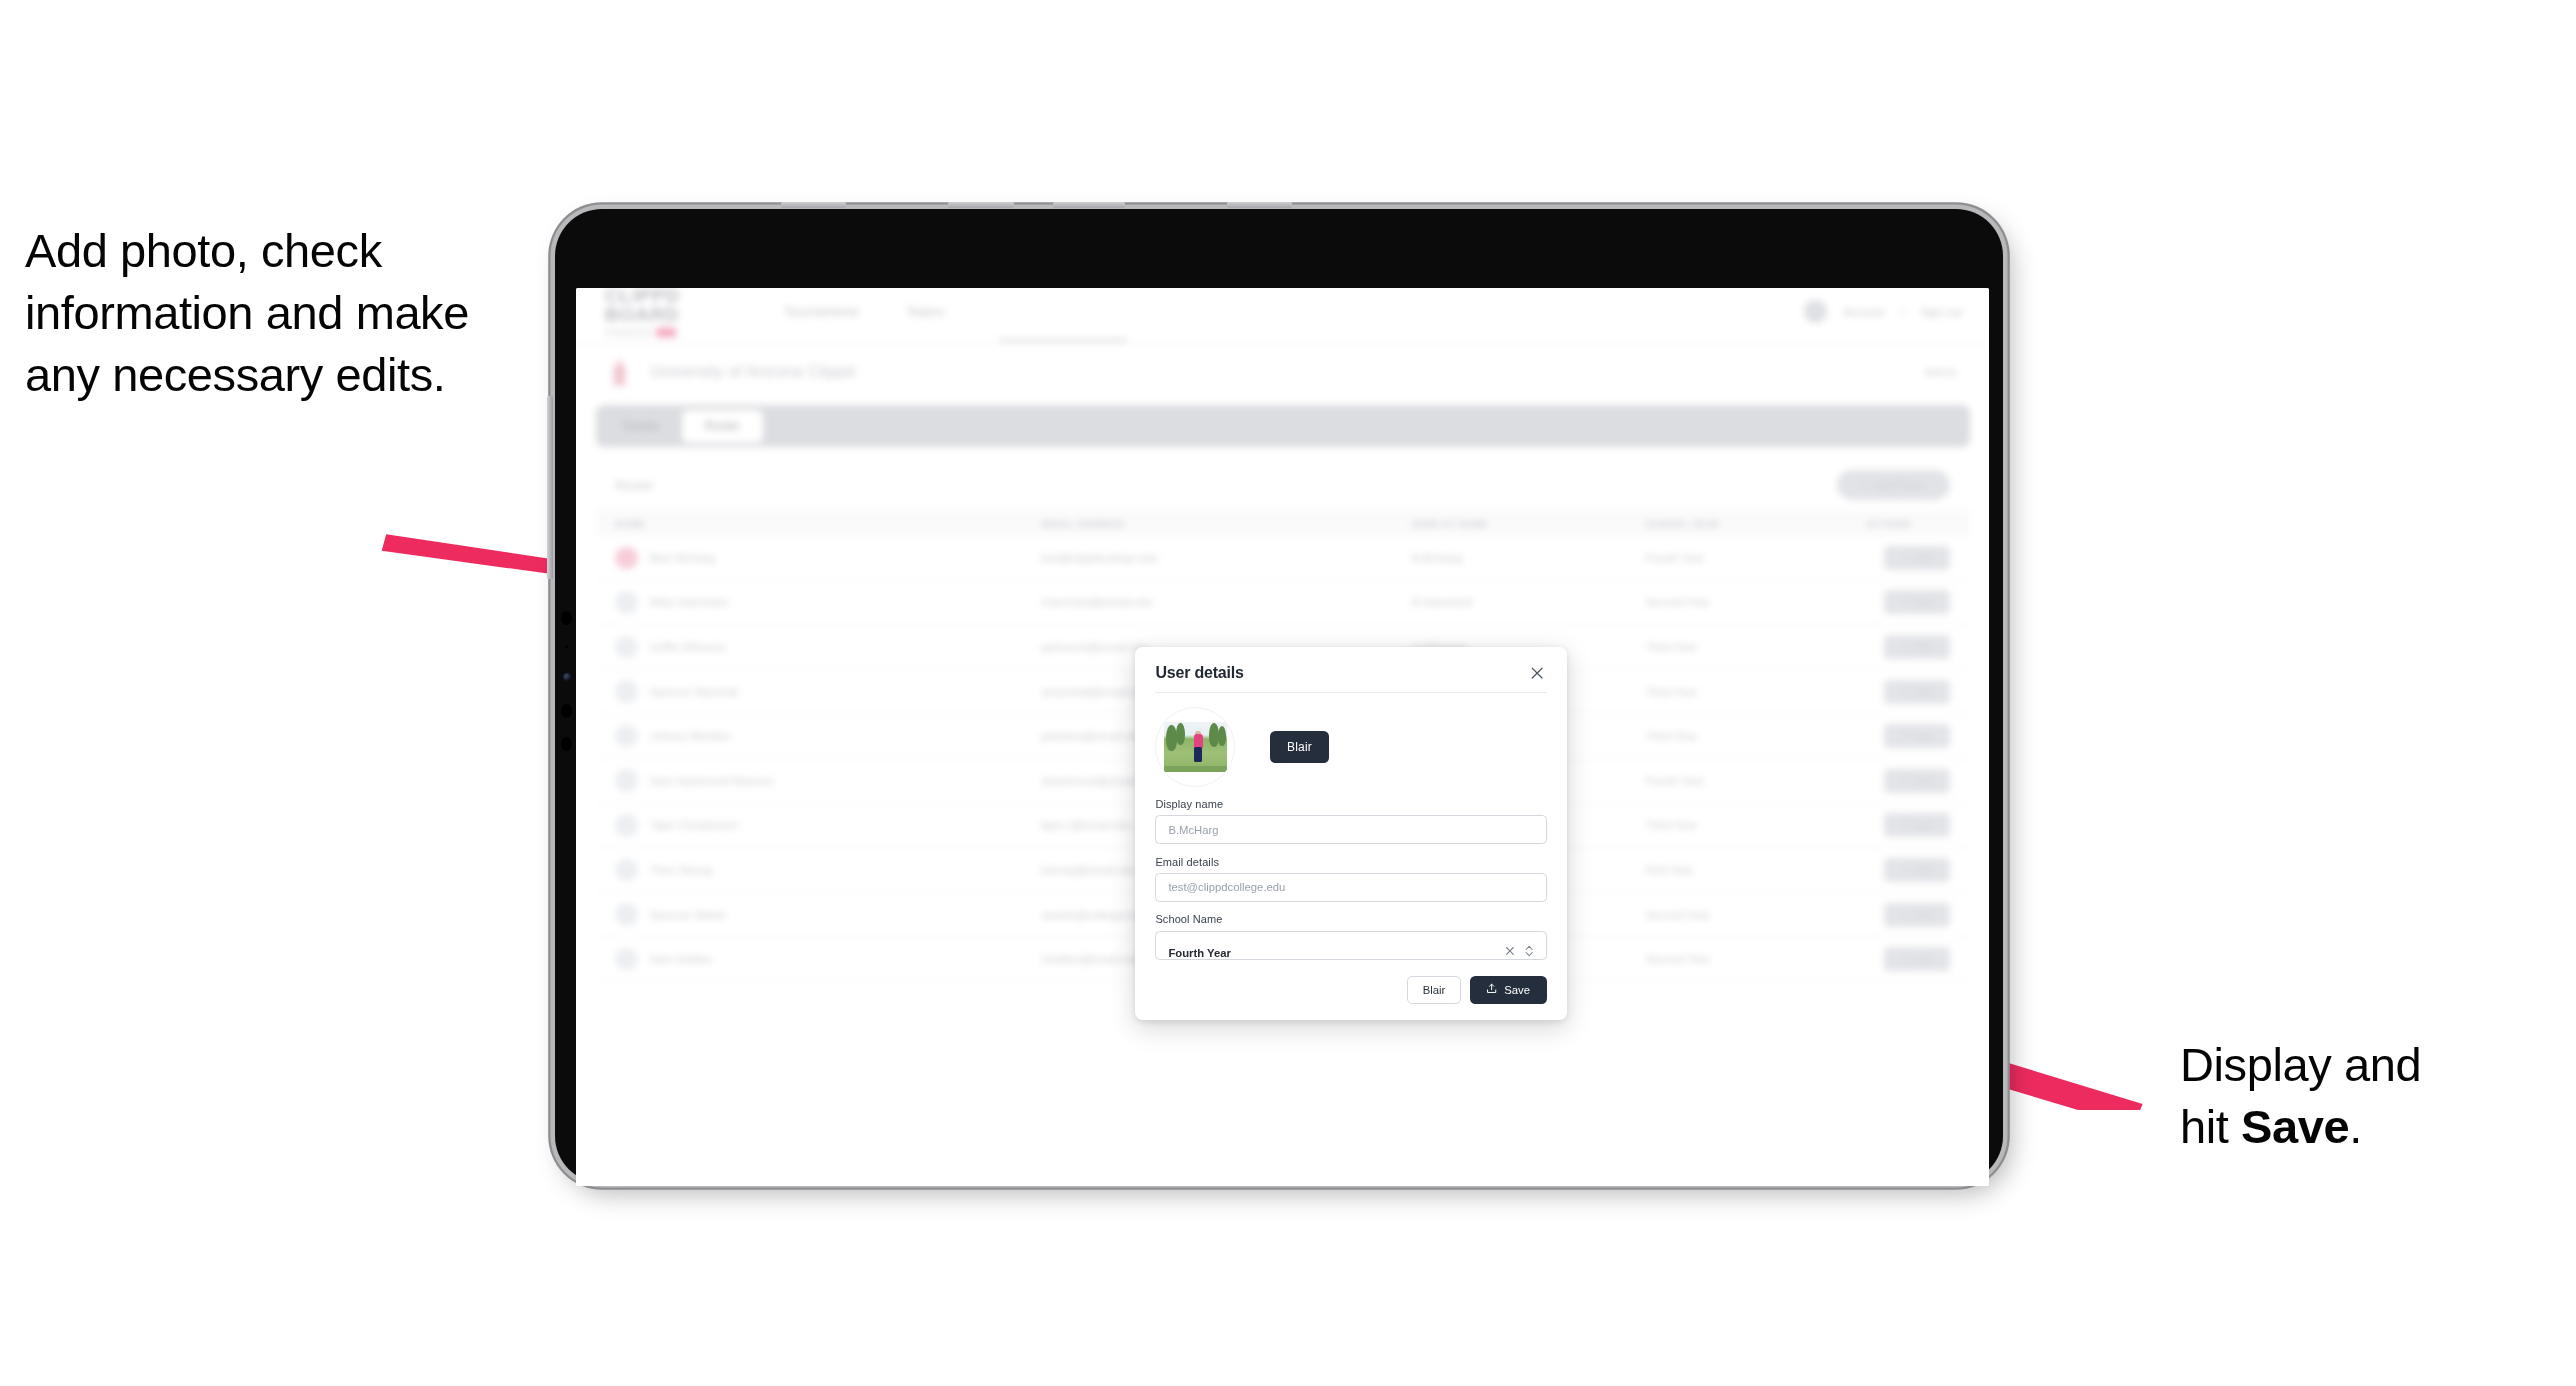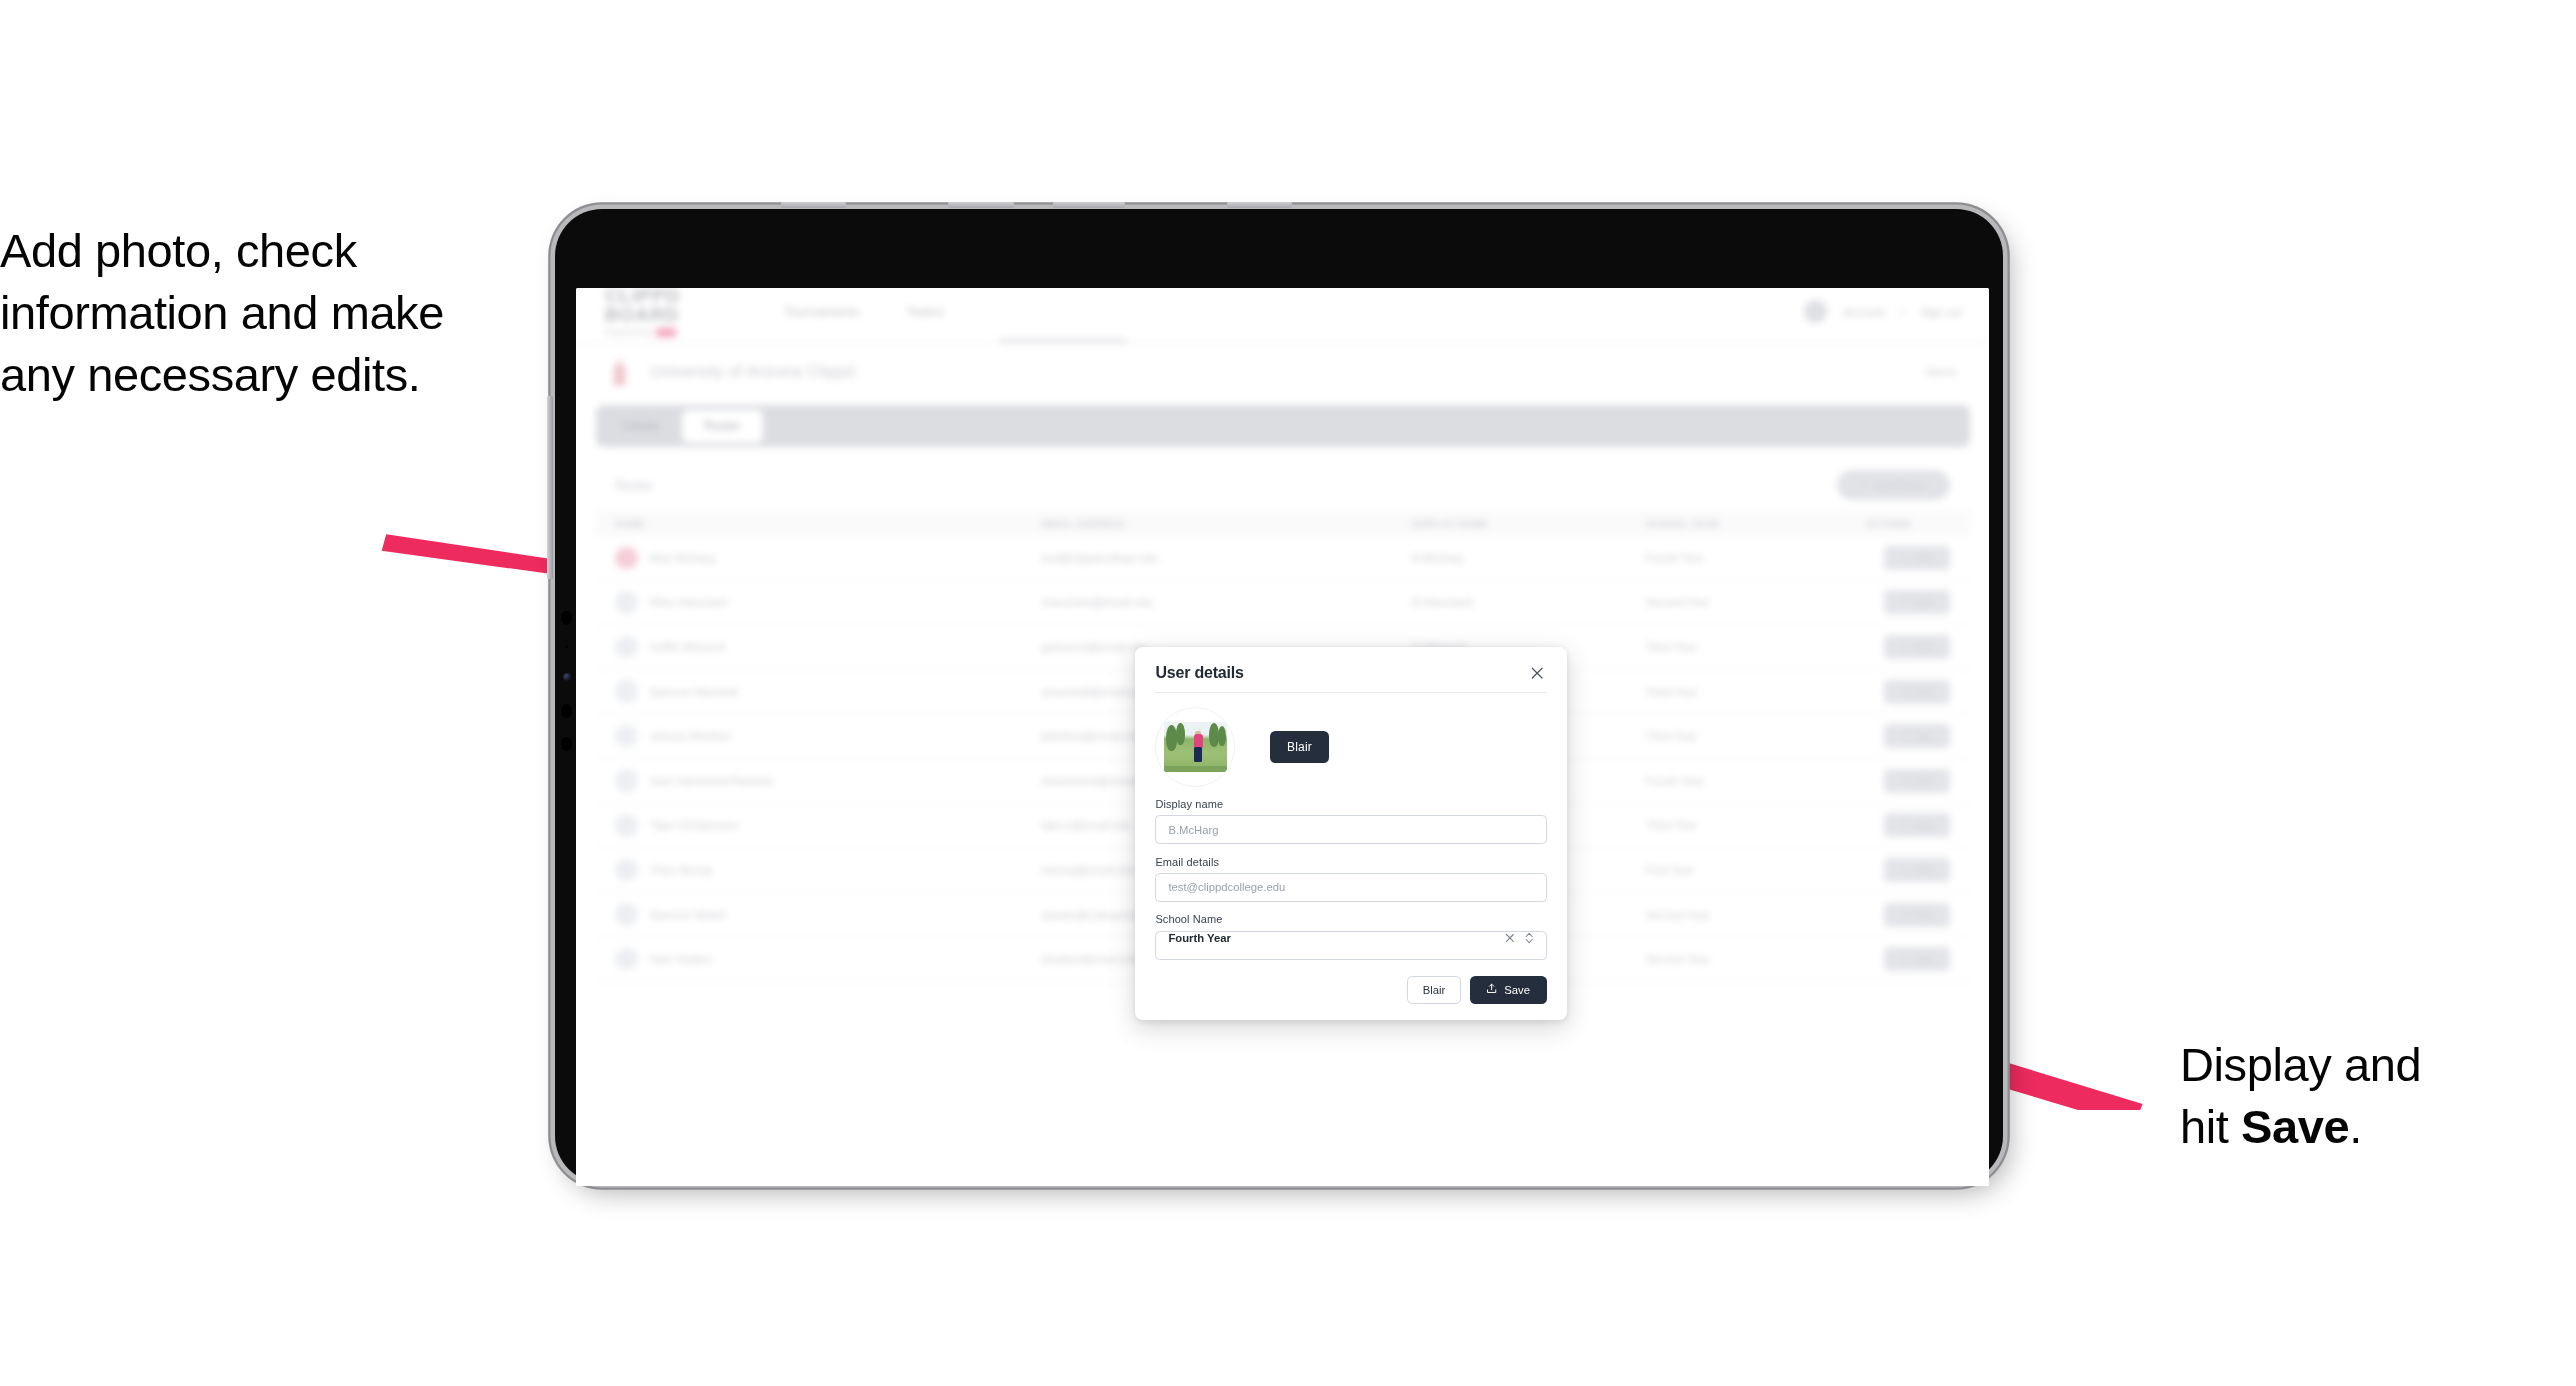--- a/index.html
+++ b/index.html
@@ -15,21 +15,21 @@
   
   .annot {
     position: absolute;
     color: #050505;
     font-family: "Liberation Sans", sans-serif;
     font-weight: 400;
     line-height: 1.32;
     letter-spacing: -0.4px;
     white-space: pre-line;
   }
-  #annot-left { left: 0; top: 220px; width: 498px; font-size: 47px; }
+  #annot-left { left: 25px; top: 220px; width: 498px; font-size: 47px; }
   #annot-right { left: 2180px; top: 1034px; width: 377px; font-size: 47px; }
   #annot-right .bold { font-weight: 700; }
 
   .arrow-svg { position: absolute; pointer-events: none; }
 
   
   #tablet {
     position: absolute;
     left: 555px; top: 209px;
     width: 1448px; height: 974px;
@@ -209,21 +209,21 @@
   .field-label { font-size: 11px; color: #3a424e; margin-bottom: 5.3px; letter-spacing: 0.1px; }
   .field-input {
     width: 100%; height: 29px; border: 0.8px solid #d3d7de; border-radius: 4.5px;
     font-size: 11.3px; font-family: inherit; color: #9aa1ac; padding: 0 12px;
     background: #fff; outline: none;
   }
   .field-input::placeholder { color: #9aa1ac; }
   .select-wrap { position: relative; }
   .select-box {
     width: 100%; height: 29px; border: 0.8px solid #d3d7de; border-radius: 4.5px;
-    display: flex; align-items: flex-start; padding: 0 12px;
+    display: flex; align-items: flex-end; padding: 0 12px;
     font-size: 11.3px; color: #242b35; font-weight: 600; background: #fff;
   }
   .select-icons {
     margin-left: auto; display: flex; align-items: center; gap: 10.6px; color: #7c838e;
   }
   .sel-clear { font-size: 12px; line-height: 1; cursor: pointer; }
 
   .modal-actions { display: flex; justify-content: flex-end; gap: 8.3px; margin-top: 16px; }
   .btn-cancel {
     background: #fff; border: 0.8px solid #d3d7de; border-radius: 5.3px;

